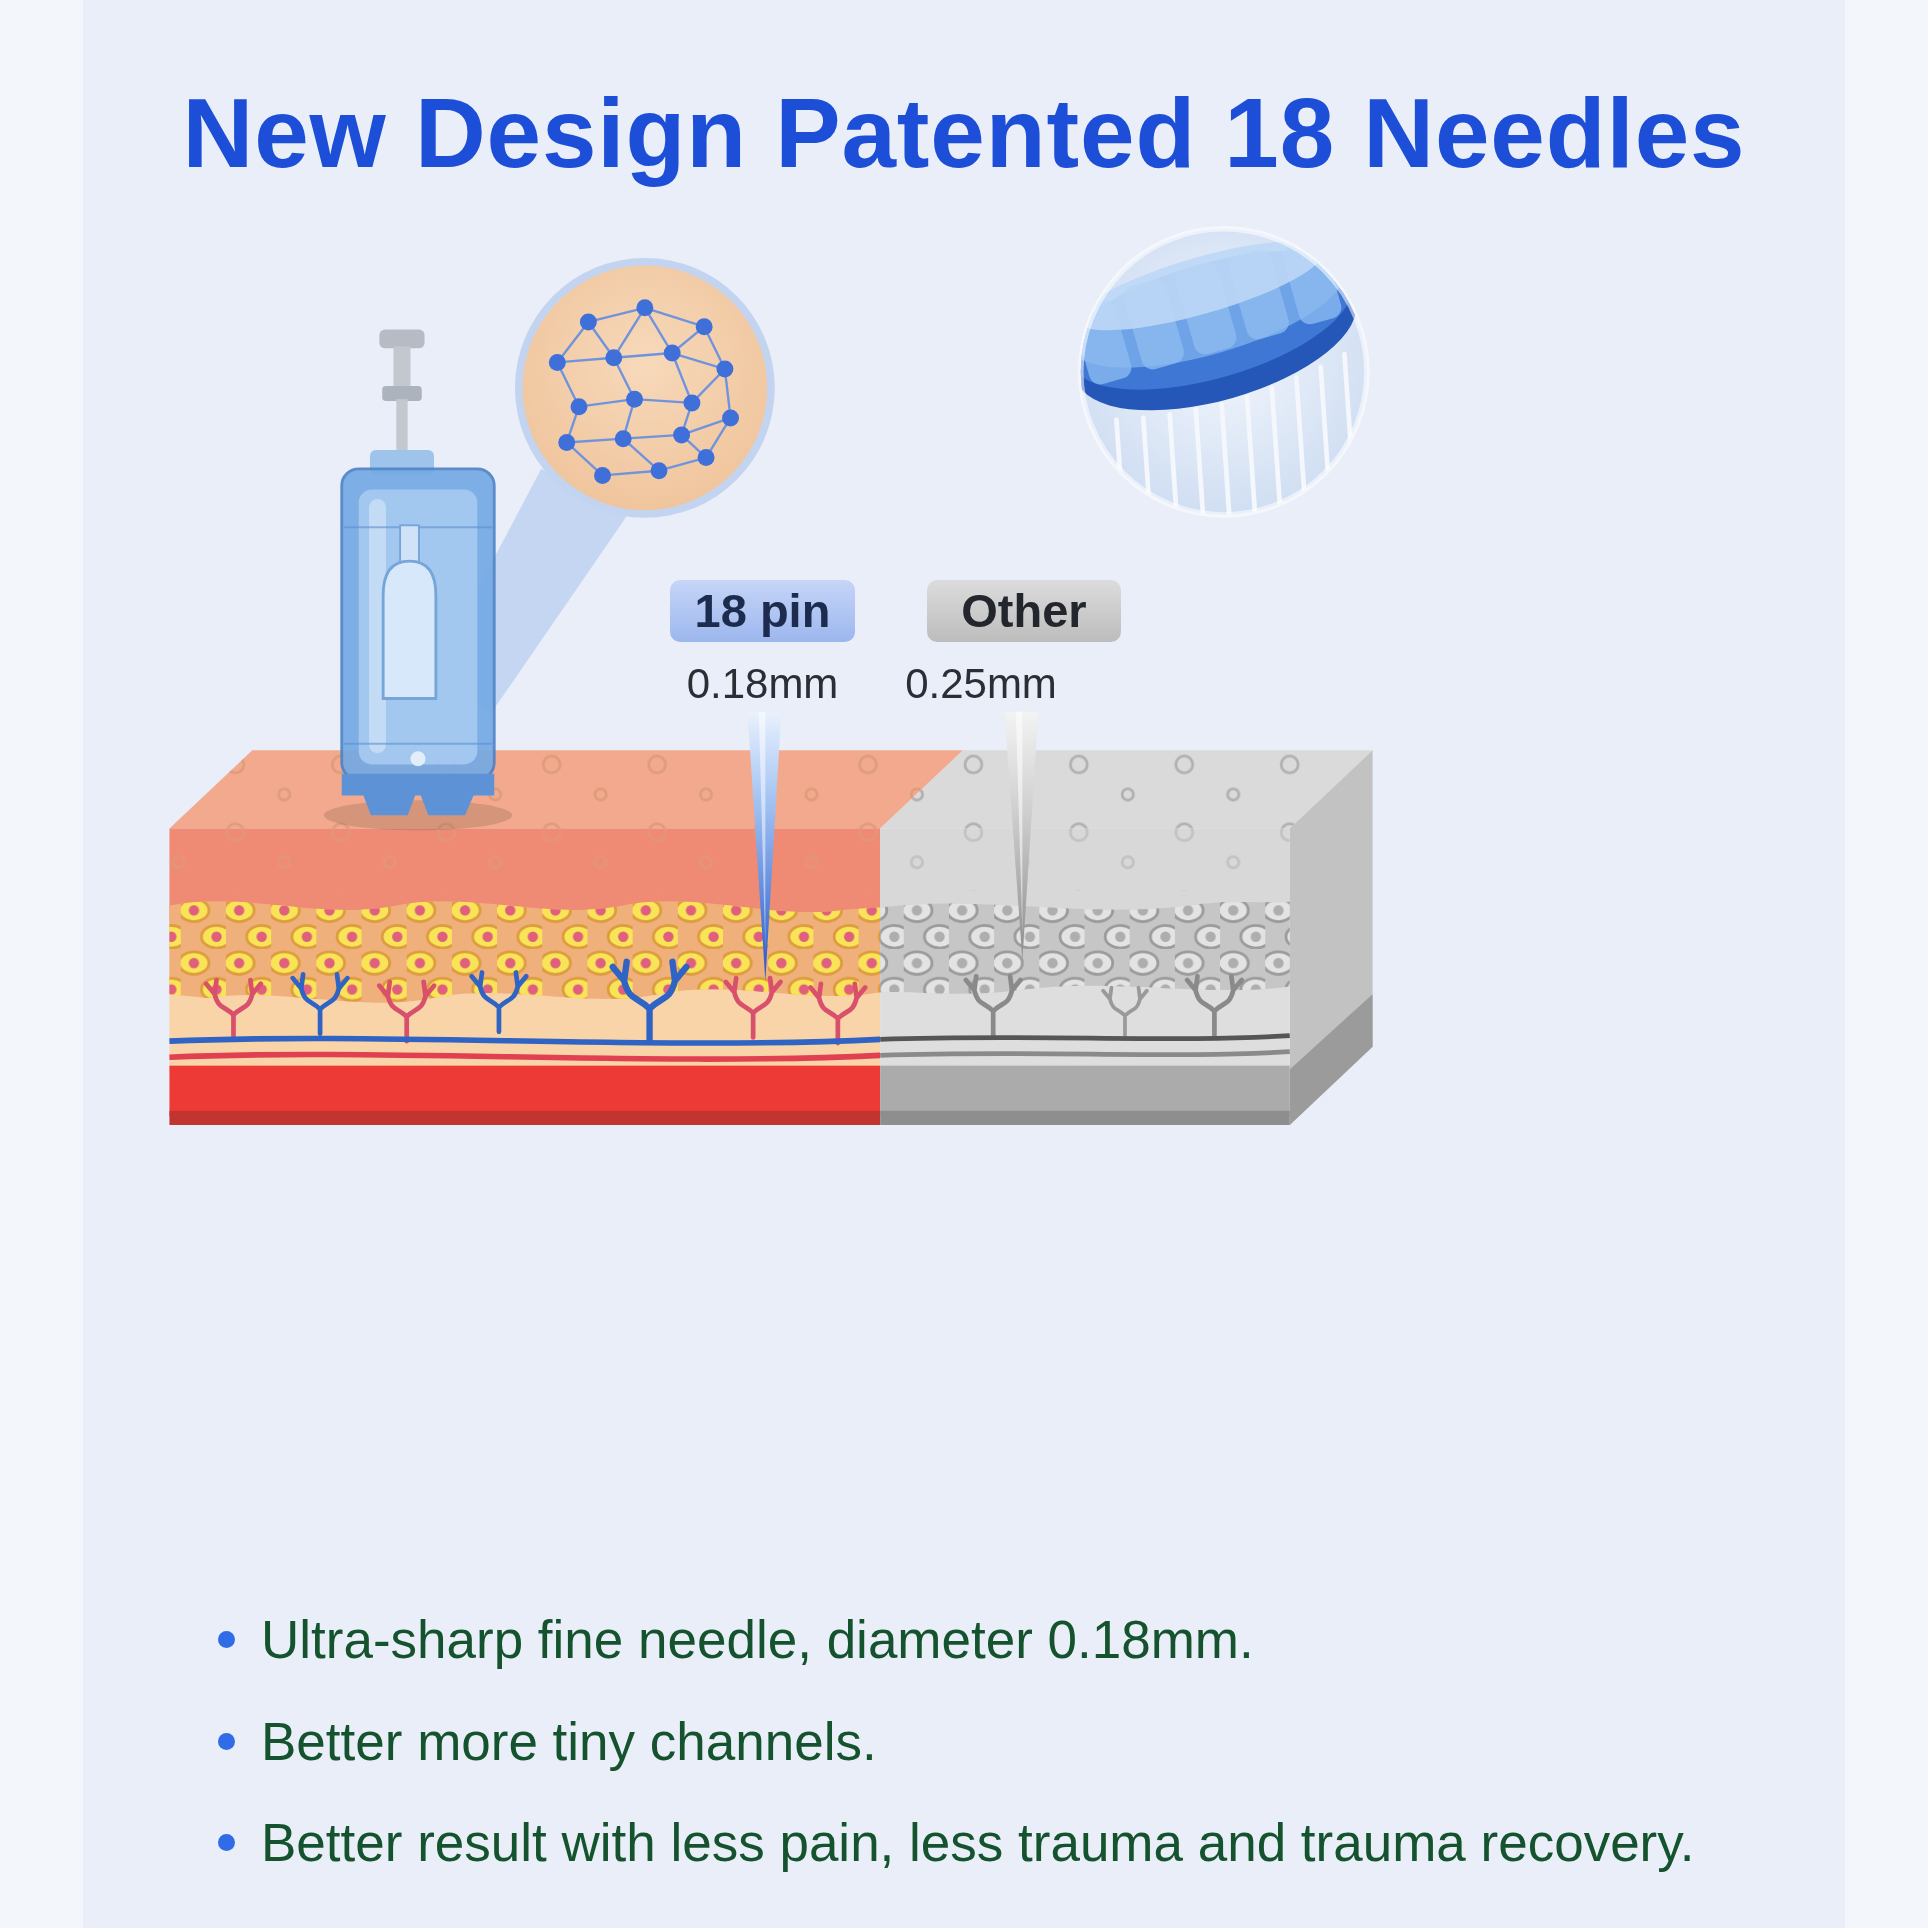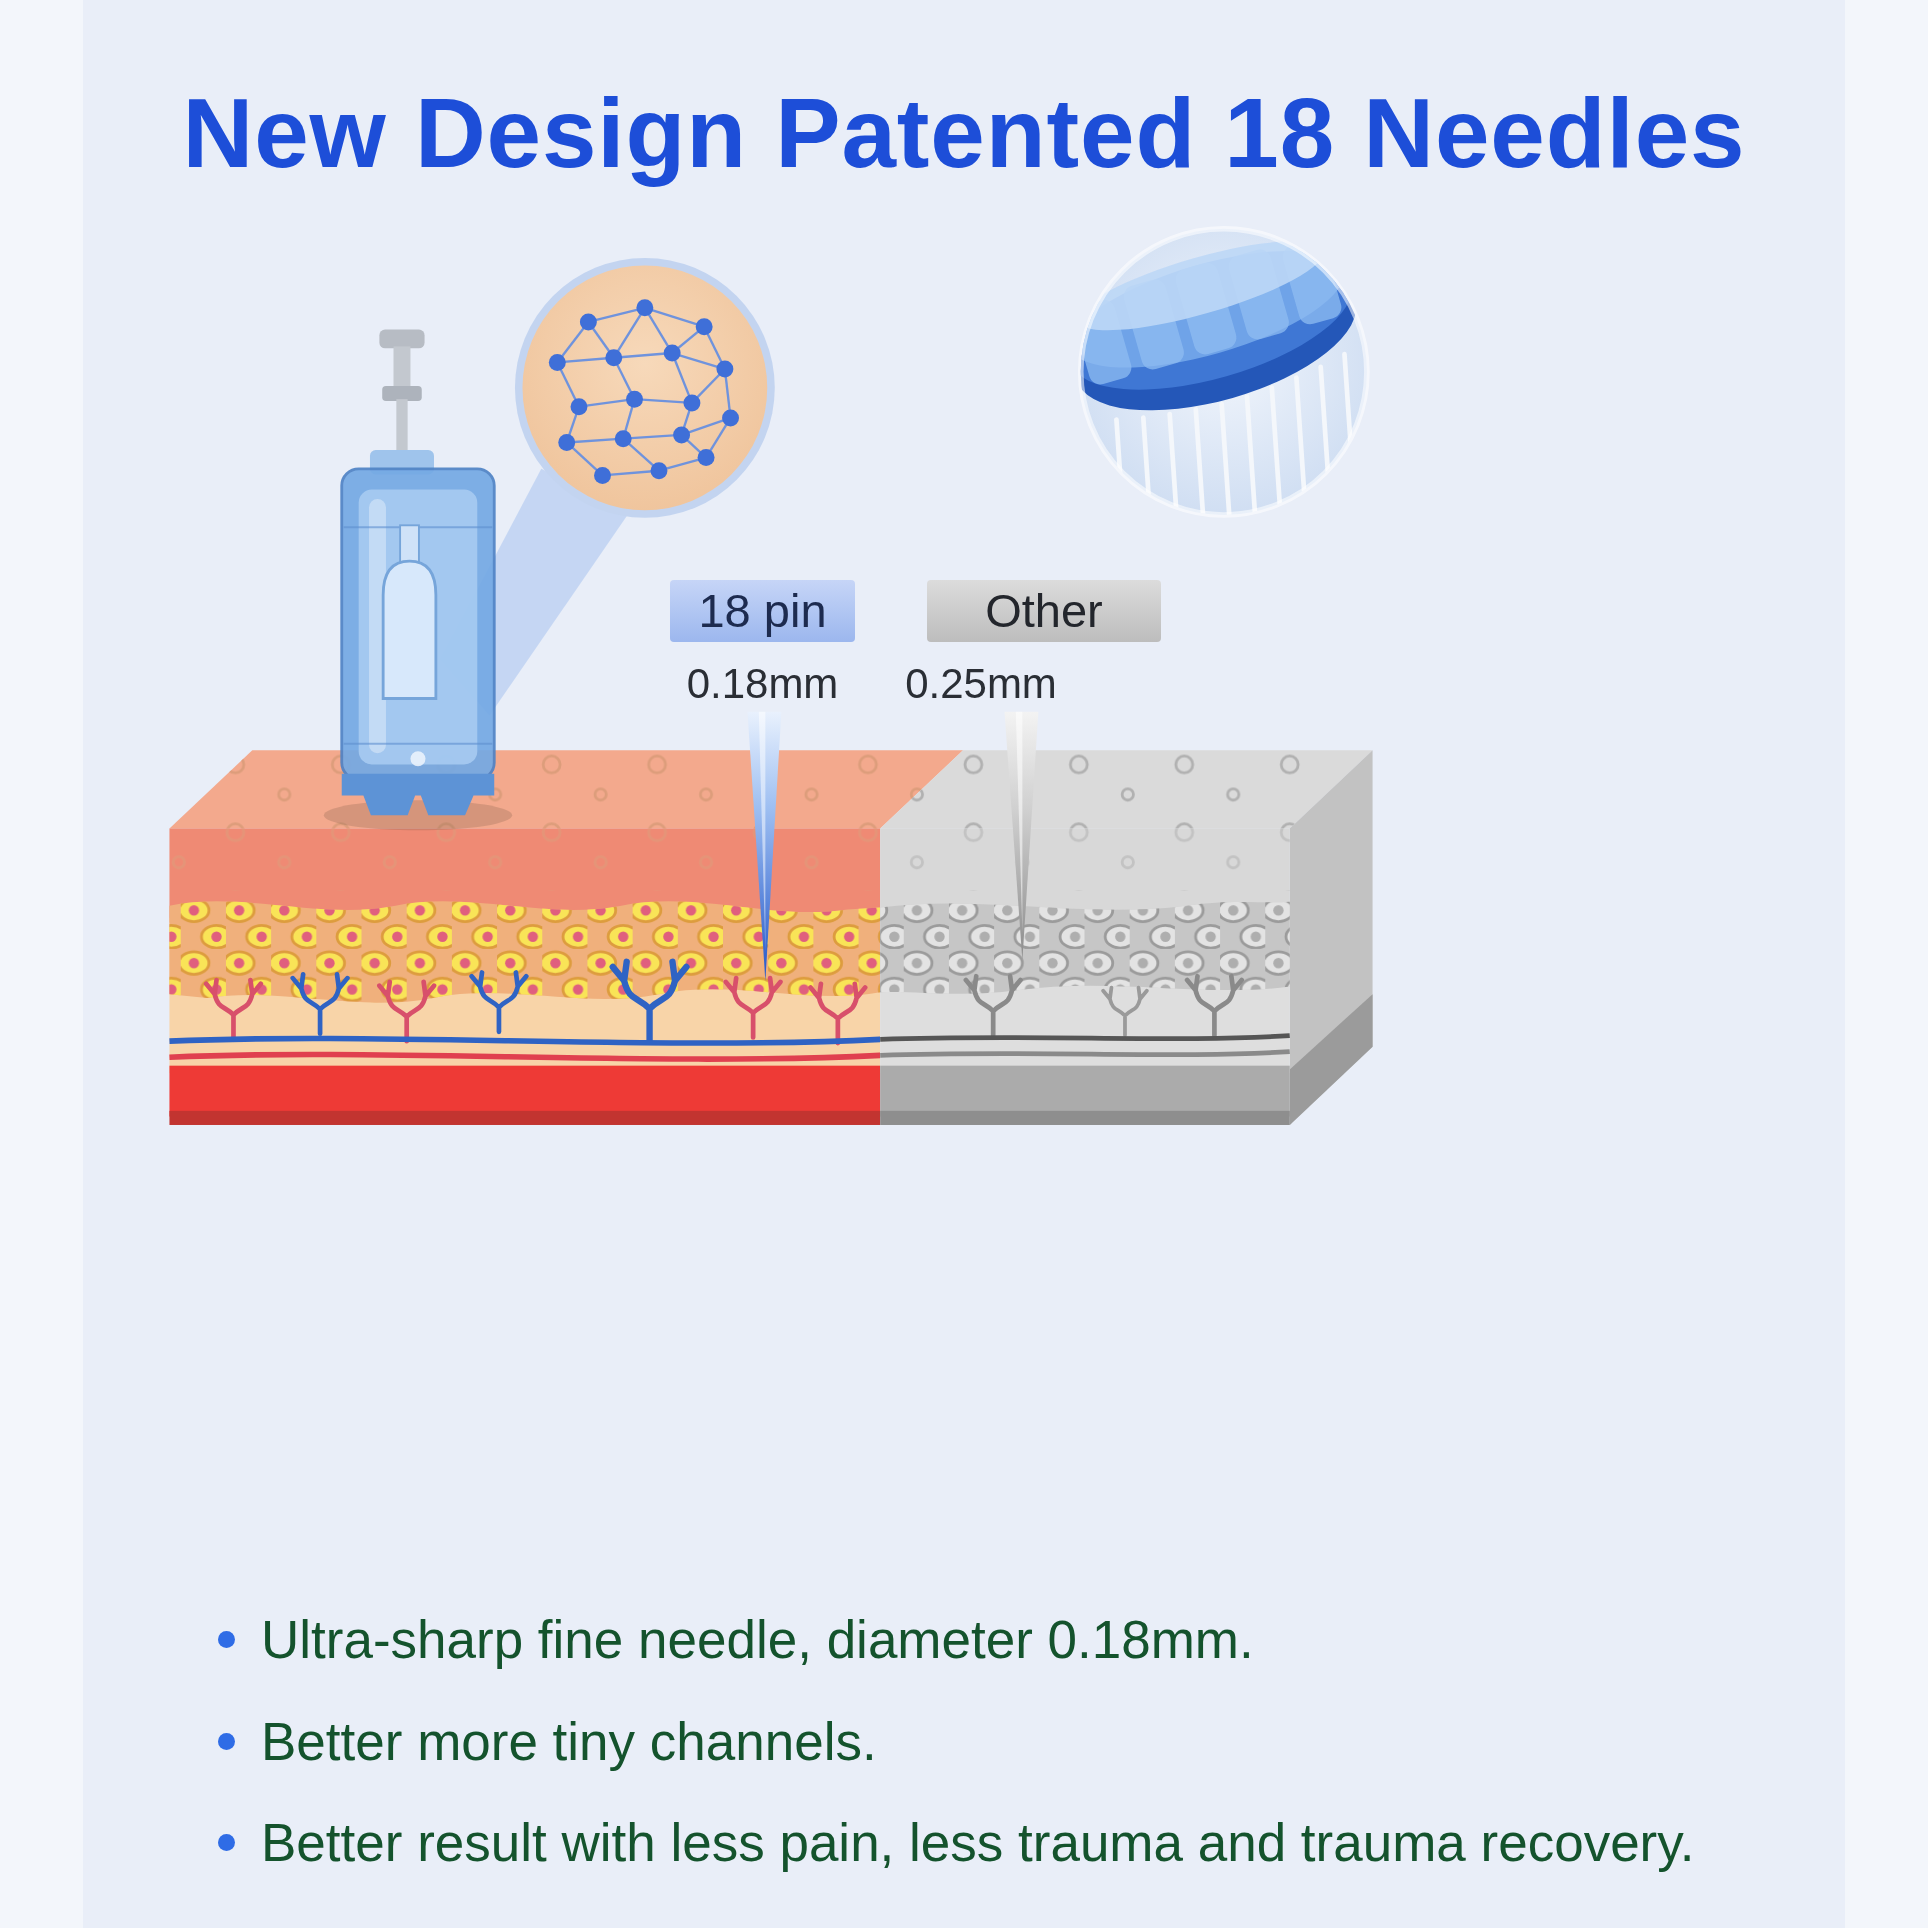--- a/index.html
+++ b/index.html
@@ -11,25 +11,25 @@
   .edge-strip{position:absolute;top:0;width:83px;height:100%;background:#f3f6fb;}
   #edge-left{left:0;} #edge-right{right:0;}
   .stage{position:absolute;inset:0;}
   .title{
     position:absolute;top:77px;left:0;width:100%;
     text-align:center;font-size:98px;font-weight:700;color:#1d4ed8;
     letter-spacing:0.9px;
   }
   .badge{
     position:absolute;height:62px;line-height:62px;text-align:center;
-    font-size:47px;font-weight:400;border-radius:4px;
+    font-size:47px;font-weight:700;border-radius:10px;
   }
   #badge-pin{left:670px;top:580px;width:185px;
     background:linear-gradient(#c6d5f7,#9cb7ee);color:#1d2b4f;}
-  #badge-other{left:927px;top:580px;width:234px;
+  #badge-other{left:927px;top:580px;width:194px;
     background:linear-gradient(#dcdcdc,#bdbdbd);color:#23262c;}
   .size-label{
     position:absolute;top:657px;height:53px;line-height:53px;text-align:center;
     font-size:42px;font-weight:500;color:#2a2e35;
   }
   #size-pin{left:670px;width:185px;}
   #size-other{left:884px;width:194px;}
   .bullets{position:absolute;left:218px;top:1608px;width:1544px;}
   .bullet-row{display:flex;align-items:center;margin-bottom:38px;}
   .bullet-dot{width:17px;height:17px;border-radius:50%;background:#2f6ce6;

